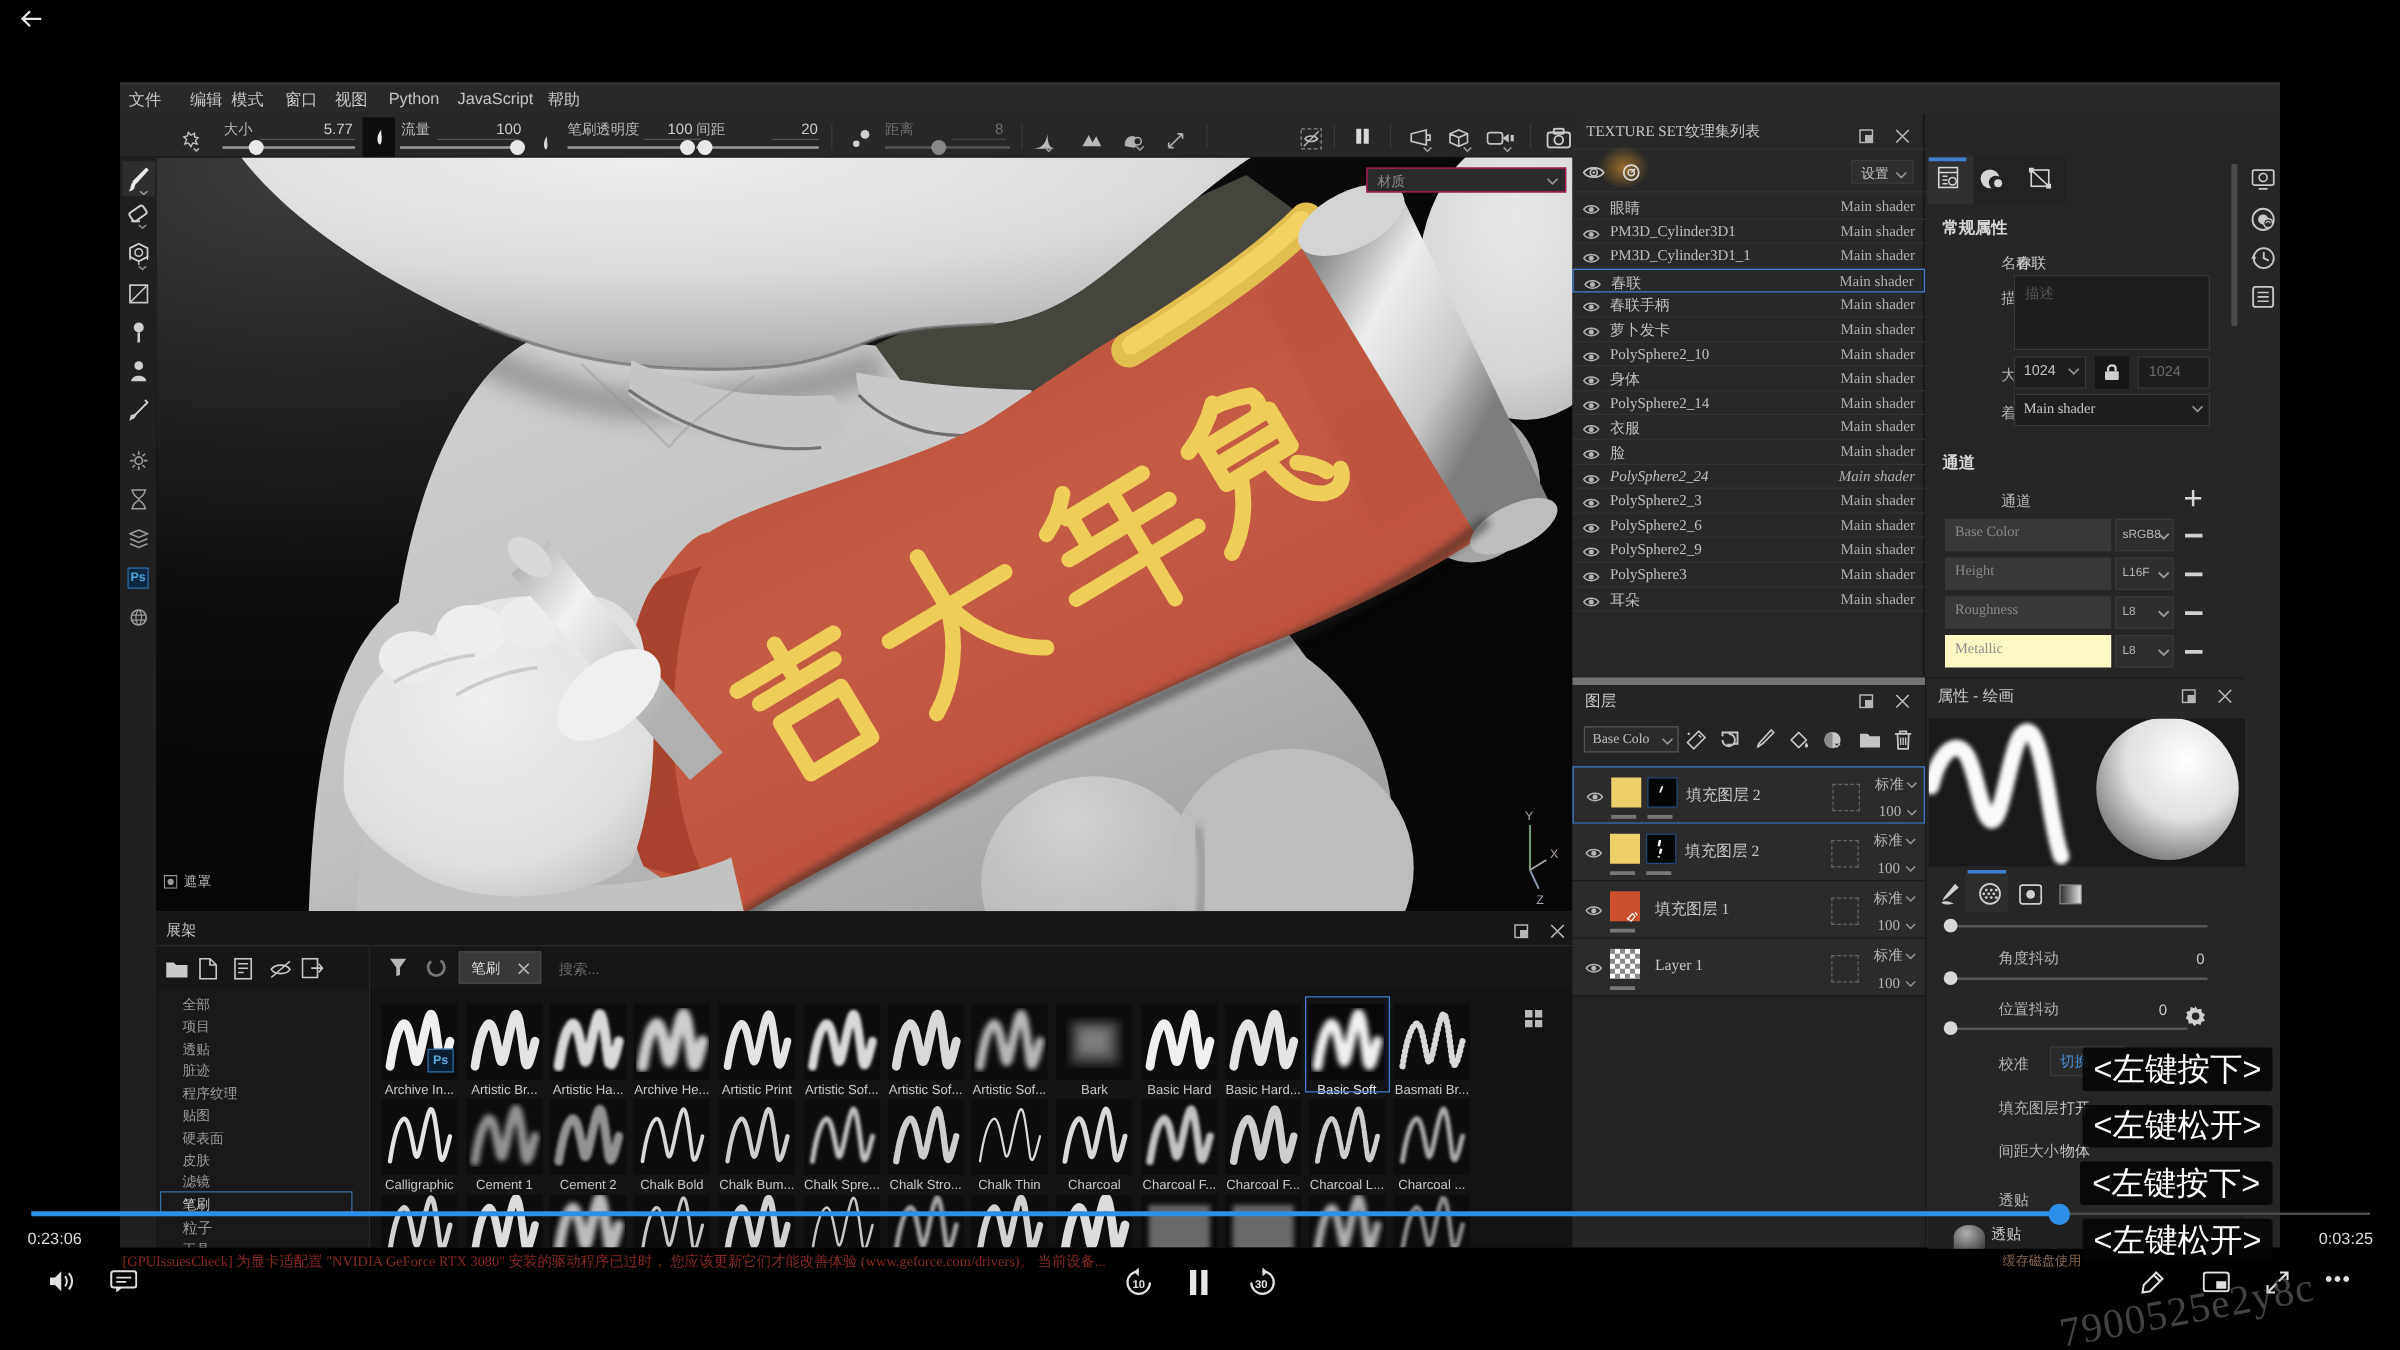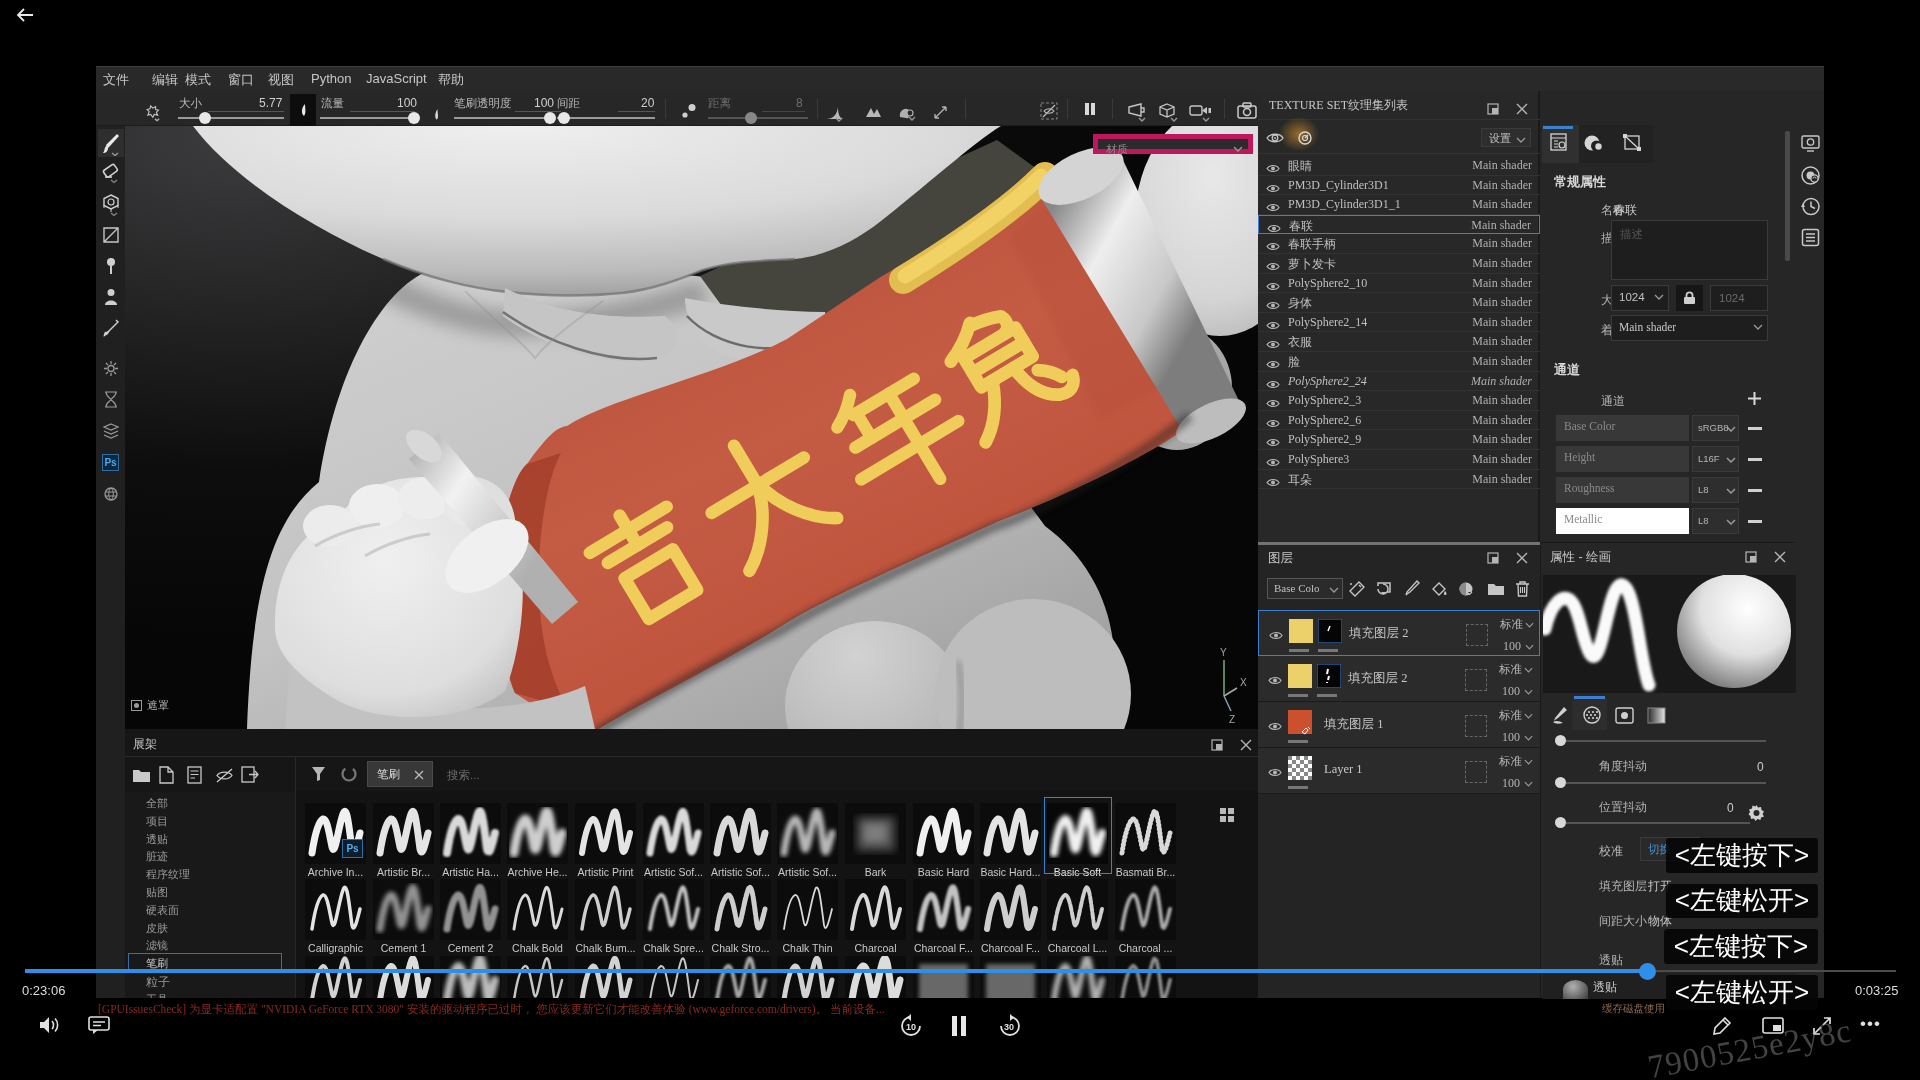--- a/index.html
+++ b/index.html
@@ -22,21 +22,21 @@
 .tsep{position:absolute;top:8px;width:1px;height:20px;background:#3a3a3a;}
 
 #lefttools{position:absolute;left:0;top:59px;width:29px;height:872px;background:#202020;}
 
 #viewport{position:absolute;left:29px;top:59px;width:1133px;height:603px;background:#0a0a0a;}
 
 #shelf{position:absolute;left:29px;top:662px;width:1133px;height:269px;background:#161616;}
 
 #texlist{position:absolute;left:1162px;top:24px;width:282px;height:450px;background:#282828;border-right:2px solid #1a1a1a;}
 #texprops{position:absolute;left:1444px;top:24px;width:255px;height:450px;background:#262626;}
-#layers{position:absolute;left:1162px;top:475px;width:282px;height:456px;background:#242424;border-top:3px solid #737373;}
+#layers{position:absolute;left:1162px;top:475px;width:282px;height:456px;background:#242424;border-top:6px solid #737373;}
 #paintprops{position:absolute;left:1444px;top:475px;width:255px;height:456px;background:#262626;border-top:1px solid #1a1a1a;border-left:1px solid #1a1a1a;}
 .trow{position:absolute;left:0;width:282px;height:19.6px;border-bottom:1px solid #323232;}
 .trow .eye{position:absolute;left:8px;top:4px;}
 .trow .nm{position:absolute;left:30px;top:2px;font-size:12px;color:#c0c0c0;font-family:"Liberation Serif",serif;}
 .trow .ms{position:absolute;right:8px;top:2px;font-size:12px;color:#b0b0b0;font-family:"Liberation Serif",serif;}
 .lab{position:absolute;font-size:12px;color:#b5b5b5;margin-left:47px;}
 .inbox{position:absolute;background:#1e1e1e;border:1px solid #3a3a3a;}
 .chv{position:absolute;width:10px;height:6px;}
 #rightcol{position:absolute;left:1700px;top:24px;width:28px;height:907px;background:#262626;}
 </style>
@@ -343,21 +343,21 @@
 
       <g font-size="10" fill="#9aa89a">
         <path d="M1099,570 L1099,534" stroke="#7aa87a" stroke-width="1.5"></path>
         <path d="M1099,570 L1112,562" stroke="#a8a8a8" stroke-width="1.5"></path>
         <path d="M1099,570 L1106,585" stroke="#8a9ab0" stroke-width="1.5"></path>
         <text x="1095" y="530">Y</text>
             <text x="1115" y="560" fill="#b0a0a0">X</text>
             <text x="1104" y="597" fill="#a0a8b8">Z</text>
       </g>
     </svg>
-    <div class="abs" style="left:968px;top:8px;width:160px;height:20px;background:#2b2b2b;border:5px solid #be185d">
+    <div class="abs" style="left:968px;top:8px;width:160px;height:20px;background:#2b2b2b;border:1px solid #be185d">
       <span style="position:absolute;left:8px;top:3px;font-size:11px;color:#8a8a8a">材质</span>
       <svg class="abs" style="right:5px;top:7px" width="10" height="6">
             <path d="M1 1 L5 5 L9 1" stroke="#999" fill="none" stroke-width="1.3"></path>
           </svg>
     </div>
     <div class="abs" style="left:6px;top:572px;width:100px;height:16px">
       <svg class="abs" style="left:0;top:2px" width="11" height="11">
             <rect x="0.5" y="0.5" width="10" height="10" fill="none" stroke="#9a9a9a"></rect>
             <circle cx="5.5" cy="5.5" r="2.5" fill="#9a9a9a"></circle>
           </svg>
@@ -844,21 +844,21 @@
         <div class="abs" style="left:16px;top:386px;width:133px;height:26px;background:#383838">
           <span style="position:absolute;left:8px;top:5px;font-size:11.5px;color:#8a8a8a;font-family:'Liberation Serif',serif">Roughness</span>
         </div>
         <div class="inbox" style="left:152px;top:386px;width:47px;height:26px;background:#2e2e2e">
           <span style="position:absolute;left:5px;top:6px;font-size:9.5px;color:#b5b5b5">L8</span>
           <svg class="chv" style="right:2px;top:10px" width="8" height="6" viewBox="0 0 10 6">
             <path d="M1 1 L5 5 L9 1" stroke="#999" fill="none" stroke-width="1.5"></path>
           </svg>
         </div>
         <div class="abs" style="left:208px;top:398px;width:14px;height:2.5px;background:#d0d0d0"></div>
-        <div class="abs" style="left:16px;top:417px;width:133px;height:26px;background:#ffffff">
+        <div class="abs" style="left:16px;top:417px;width:133px;height:26px;background:#fef9c3">
           <span style="position:absolute;left:8px;top:5px;font-size:11.5px;color:#8a8a8a;font-family:'Liberation Serif',serif">Metallic</span>
         </div>
         <div class="inbox" style="left:152px;top:417px;width:47px;height:26px;background:#2e2e2e">
           <span style="position:absolute;left:5px;top:6px;font-size:9.5px;color:#b5b5b5">L8</span>
           <svg class="chv" style="right:2px;top:10px" width="8" height="6" viewBox="0 0 10 6">
             <path d="M1 1 L5 5 L9 1" stroke="#999" fill="none" stroke-width="1.5"></path>
           </svg>
         </div>
         <div class="abs" style="left:208px;top:429px;width:14px;height:2.5px;background:#d0d0d0"></div>
   <div class="abs" style="left:245px;top:40px;width:5px;height:130px;background:#4a4a4a;border-radius:2px"></div>

